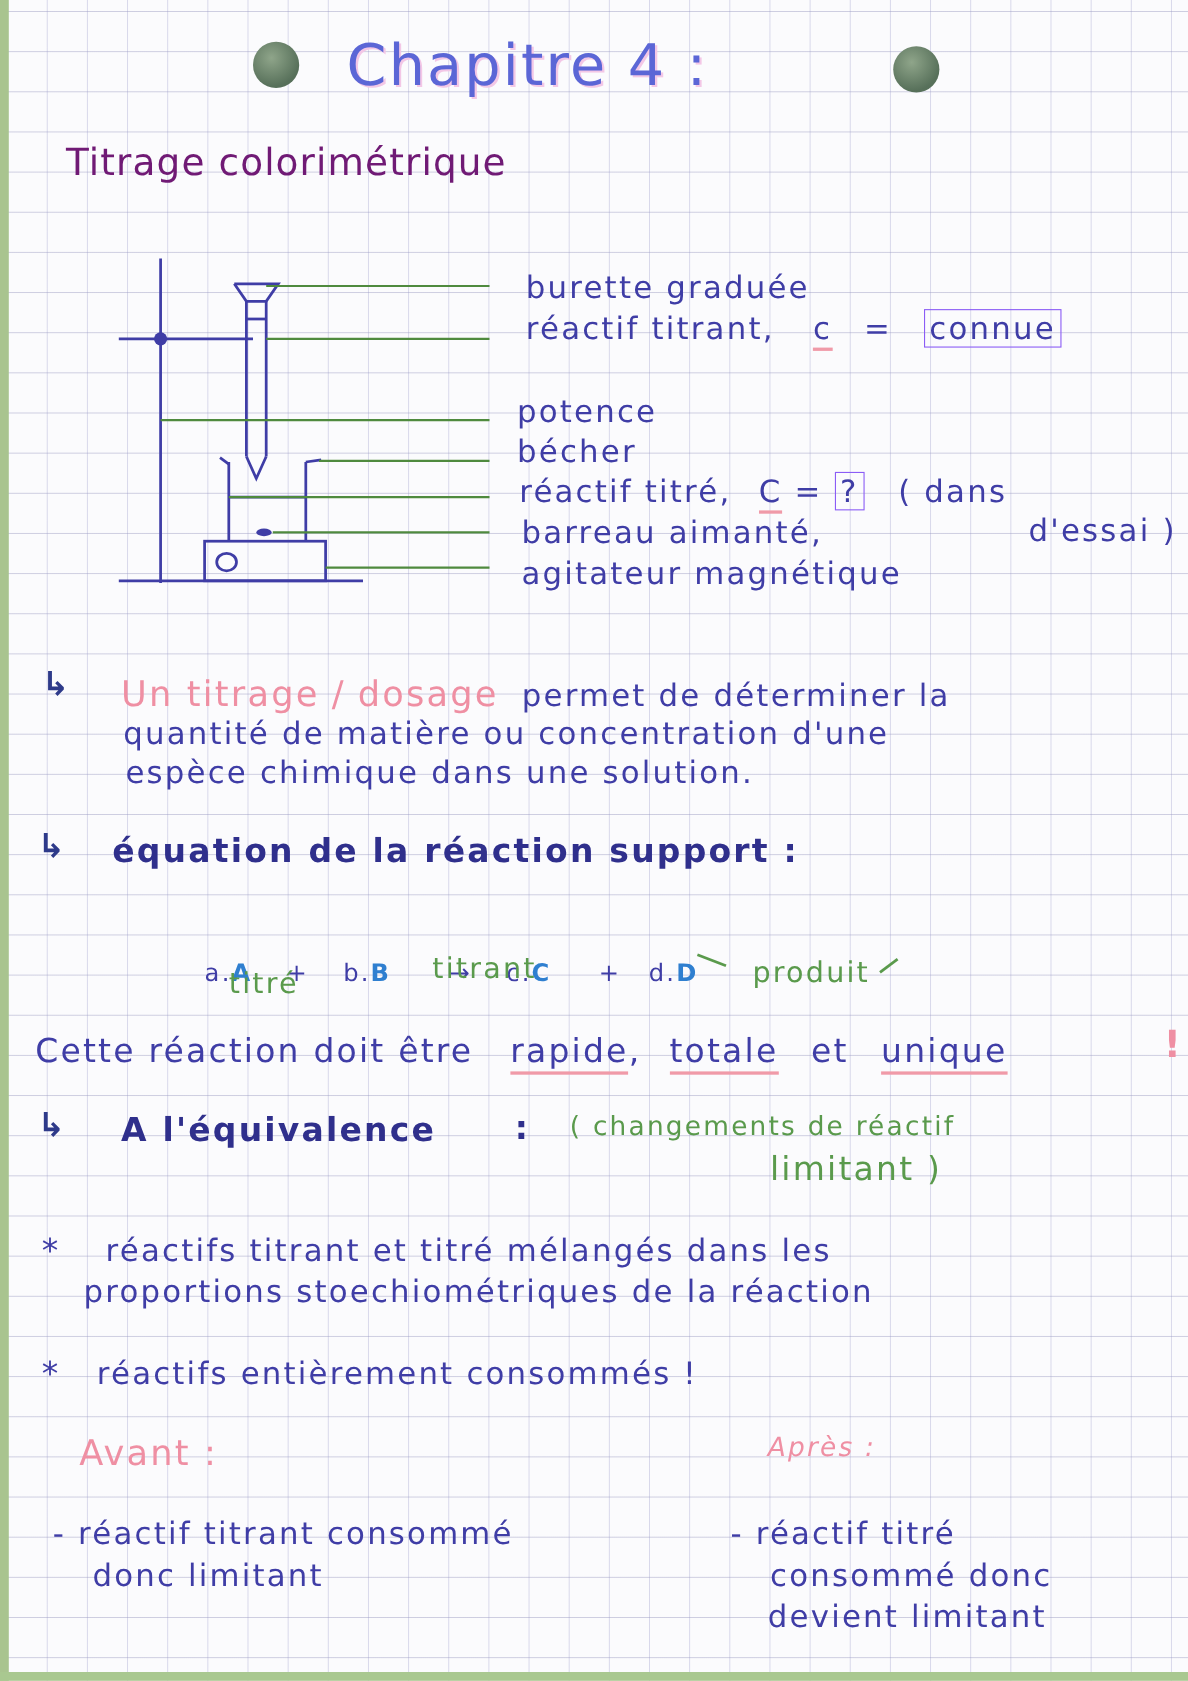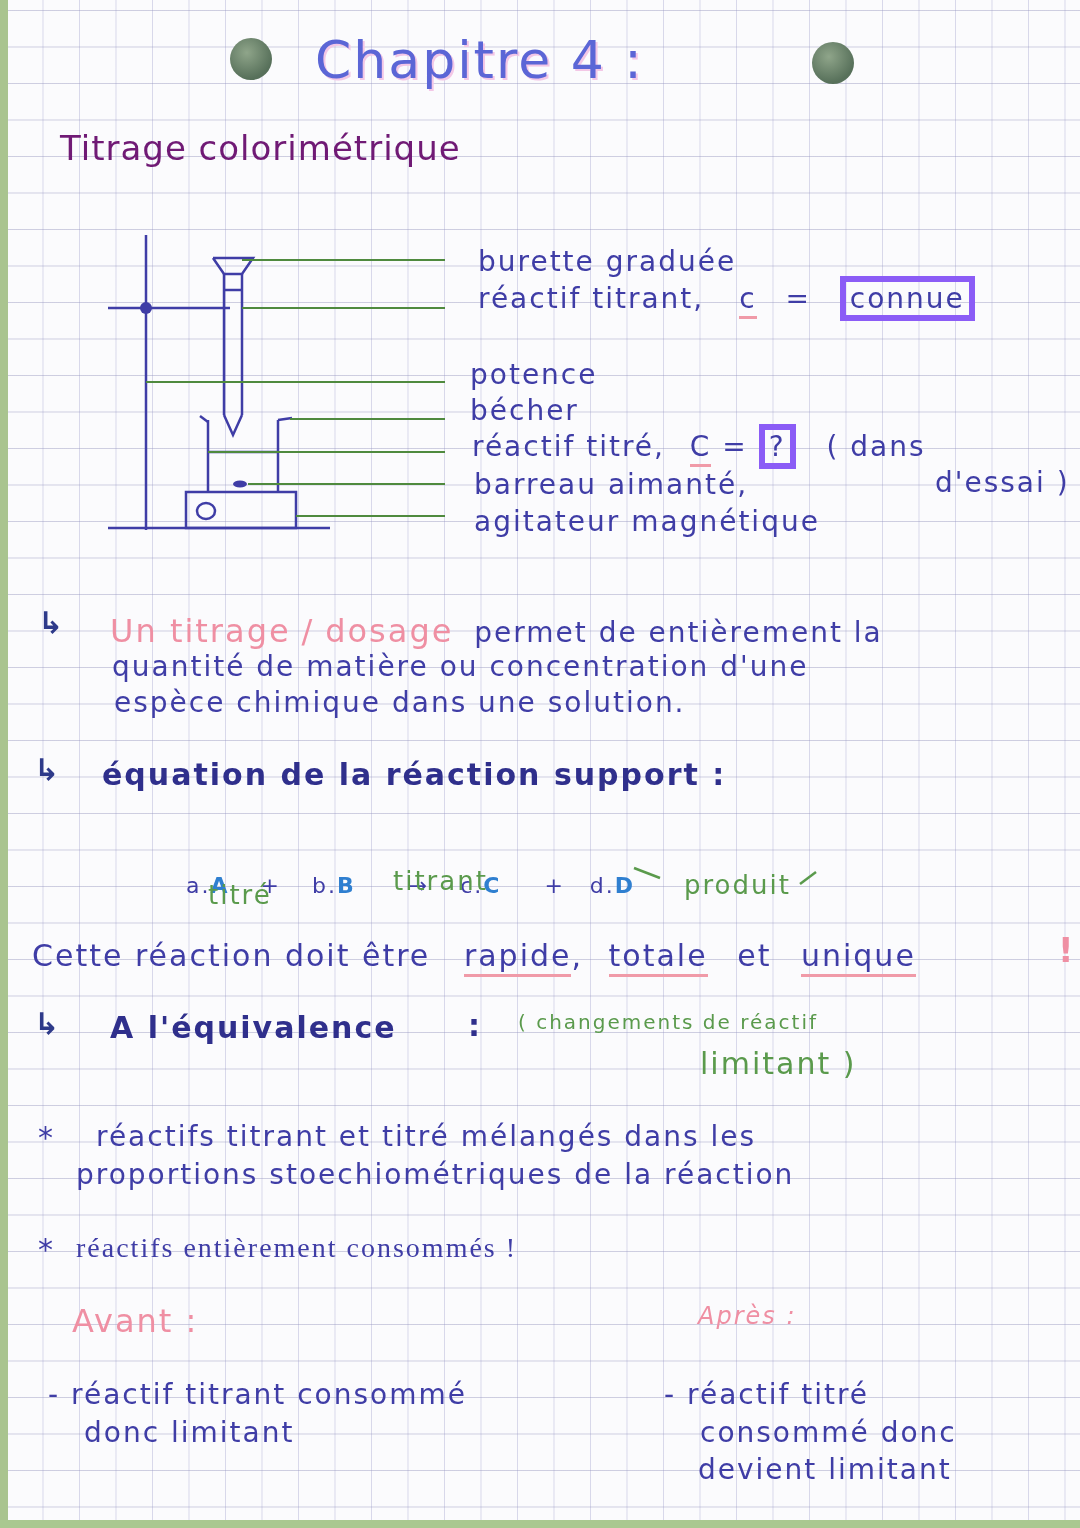--- a/index.html
+++ b/index.html
@@ -21,21 +21,21 @@
           background: radial-gradient(circle at 40% 35%, #8fa58a, #57705a 70%); }
   .title { font-size: 52px; color: #5b66d6; letter-spacing: 2px;
            text-shadow: 2px 2px 0 #f3c7e6; }
   .subtitle { font-size: 34px; color: #701a75; letter-spacing: 1px; }
   .hw { font-size: 28px; color: #3f3da6; letter-spacing: 2px; }
   .pink { color: #ef8fa3; }
   .green { color: #5a9a4c; }
   .blue { color: #2f7fd0; font-weight: bold; }
   .bold { font-weight: bold; }
   .ul-pink { border-bottom: 3px solid #f09aa8; padding-bottom: 1px; }
-  .boxed { border: 6px solid #8b5cf6; padding: 0 4px; }
+  .boxed { border: 1px solid #8b5cf6; padding: 0 4px; }
   .arrow { font-size: 30px; color: #2e3a8a; font-weight: bold; }
   svg.diagram { position: absolute; left: 100px; top: 230px; }
 </style>
 </head>
 <body>
 
 <div class="margin-strip"></div>
 <div class="bottom-strip"></div>
 
 <div class="hole" style="left:230px; top:38px;"></div>
@@ -98,21 +98,21 @@
 </div>
 <div class="abs hw" style="left:935px; top:466px;">d'essai )</div>
 <div class="abs hw" style="left:474px; top:468px;">barreau aimanté,</div>
 <div class="abs hw" style="left:474px; top:505px;">agitateur magnétique</div>
 
 <div class="abs arrow" style="left:38px; top:605px;">↳</div>
 <div class="abs hw" style="left:110px; top:612px;">
   <span class="pink" style="font-size:32px;">Un titrage</span>
   <span class="pink" style="font-size:32px;">/</span>
   <span class="pink" style="font-size:32px;">dosage</span>
-  <span style="margin-left:10px;">permet de entièrement la</span>
+  <span style="margin-left:10px;">permet de déterminer la</span>
 </div>
 <div class="abs hw" style="left:112px; top:650px;">quantité de matière ou concentration d'une</div>
 <div class="abs hw" style="left:114px; top:686px;">espèce chimique dans une solution.</div>
 
 <div class="abs arrow" style="left:34px; top:752px;">↳</div>
 <div class="abs hw bold" style="left:102px; top:757px; font-size:30px; color:#2f2f8c;">équation de la réaction support :</div>
 
 <div class="abs hw" style="left:186px; top:830px; font-size:22px; word-spacing:4px;margin-top:43px;">
   <span>a.</span><span class="blue">A</span>
   <span style="margin:0 18px;">+</span>
@@ -135,29 +135,29 @@
   <span class="ul-pink" style="margin-left:22px;">rapide</span><span>,</span>
   <span class="ul-pink" style="margin-left:14px;">totale</span>
   <span style="margin-left:18px;">et</span>
   <span class="ul-pink" style="margin-left:18px;">unique</span>
 </div>
 <div class="abs pink" style="left:1058px; top:930px; font-size:34px; font-weight:bold;">!</div>
 
 <div class="abs arrow" style="left:34px; top:1006px;">↳</div>
 <div class="abs hw bold" style="left:110px; top:1010px; font-size:30px; color:#2f2f8c;">A l'équivalence</div>
 <div class="abs hw bold" style="left:468px; top:1008px; font-size:30px; color:#2f2f8c;">:</div>
-<div class="abs hw green" style="left:518px; top:1010px; font-size:20px;">( changements de réactif</div>
+<div class="abs hw green" style="left:518px; top:1010px; font-size:24px;">( changements de réactif</div>
 <div class="abs hw green" style="left:700px; top:1046px; font-size:30px;">limitant )</div>
 
 <div class="abs hw" style="left:38px; top:1120px; font-size:30px;">*</div>
 <div class="abs hw" style="left:96px; top:1120px;">réactifs titrant et titré mélangés dans les</div>
 <div class="abs hw" style="left:76px; top:1158px;">proportions stoechiométriques de la réaction</div>
 
 <div class="abs hw" style="left:38px; top:1232px; font-size:30px;">*</div>
-<div class="abs hw" style="left:76px; top:1232px;font-family:Liberation Serif, serif;">réactifs entièrement consommés !</div>
+<div class="abs hw" style="left:88px; top:1232px;">réactifs entièrement consommés !</div>
 
 <div class="abs hw pink" style="left:72px; top:1302px; font-size:32px;">Avant :</div>
 <div class="abs hw pink" style="left:698px; top:1302px; font-size:24px;font-style:italic;">Après :</div>
 
 <div class="abs hw" style="left:48px; top:1378px;">- réactif titrant consommé</div>
 <div class="abs hw" style="left:84px; top:1416px;">donc limitant</div>
 
 <div class="abs hw" style="left:664px; top:1378px;">- réactif titré</div>
 <div class="abs hw" style="left:700px; top:1416px;">consommé donc</div>
 <div class="abs hw" style="left:698px; top:1453px;">devient limitant</div>

